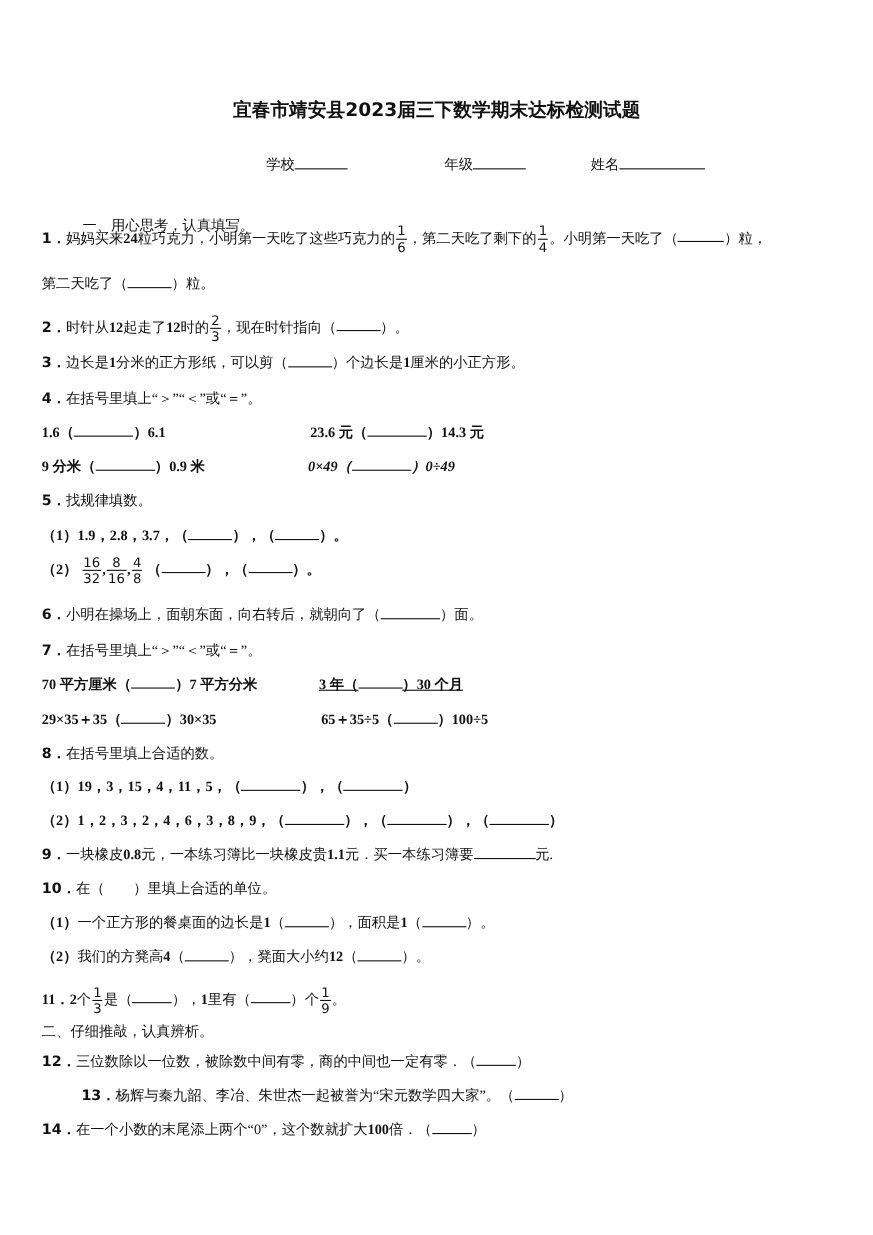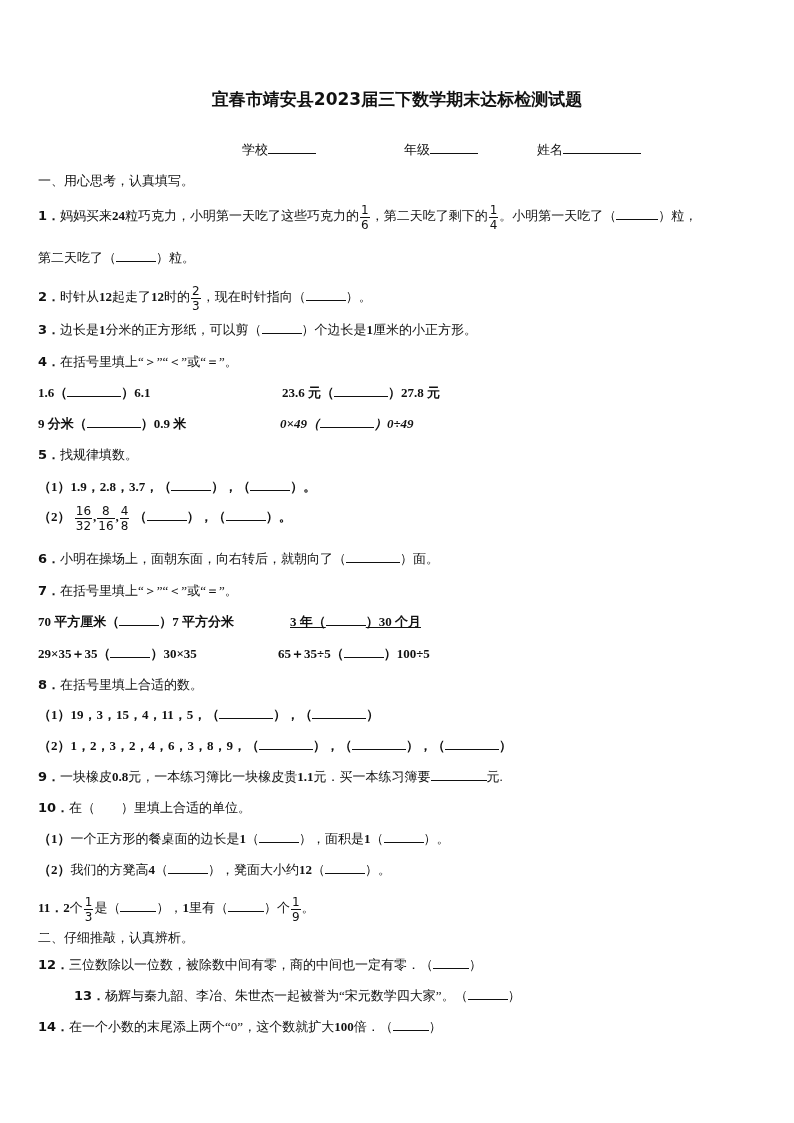--- a/index.html
+++ b/index.html
@@ -35,21 +35,21 @@
 <div class="abs info" style="left:214px;">
   <span>学校</span><span class="blank-line" style="width:48px"></span>
 </div>
 <div class="abs info" style="left:376px;">
   <span>年级</span><span class="blank-line" style="width:48px"></span>
 </div>
 <div class="abs info" style="left:509px;">
   <span>姓名</span><span class="blank-line" style="width:78px"></span>
 </div>
 
-<div class="abs q" style="top:172px;">一、用心思考，认真填写。</div>
+<div class="abs q" style="top:196px;margin-left:37px;">一、用心思考，认真填写。</div>
 
 <div class="abs q" style="top:203px;">
   <span class="b sans">1．</span><span>妈妈买来</span><span class="b">24</span><span>粒巧克力，小明第一天吃了这些巧克力的</span><span class="frac"><span class="n">1</span><span class="d">6</span></span><span>，第二天吃了剩下的</span><span class="frac"><span class="n">1</span><span class="d">4</span></span><span>。小明第一天吃了（</span><span class="ul" style="width:42px"></span><span>）粒，</span>
 </div>
 <div class="abs q" style="top:249px;">
   <span>第二天吃了（</span><span class="ul" style="width:40px"></span><span>）粒。</span>
 </div>
 
 <div class="abs q" style="top:284px;">
   <span class="b sans">2．</span><span>时针从</span><span class="b">12</span><span>起走了</span><span class="b">12</span><span>时的</span><span class="frac"><span class="n">2</span><span class="d">3</span></span><span>，现在时针指向（</span><span class="ul" style="width:40px"></span><span>）。</span>
@@ -59,21 +59,21 @@
   <span class="b sans">3．</span><span>边长是</span><span class="b">1</span><span>分米的正方形纸，可以剪（</span><span class="ul" style="width:40px"></span><span>）个边长是</span><span class="b">1</span><span>厘米的小正方形。</span>
 </div>
 
 <div class="abs q" style="top:353px;">
   <span class="b sans">4．</span><span>在括号里填上“＞”“＜”或“＝”。</span>
 </div>
 <div class="abs q b" style="top:384px;">
   <span>1.6（</span><span class="ul" style="width:54px"></span><span>）6.1</span>
 </div>
 <div class="abs q b" style="left:282px; top:384px;">
-  <span>23.6 元（</span><span class="ul" style="width:54px"></span><span>）27.8 元</span>
+  <span>23.6 元（</span><span class="ul" style="width:54px"></span><span>）14.3 元</span>
 </div>
 <div class="abs q b" style="top:415px;">
   <span>9 分米（</span><span class="ul" style="width:54px"></span><span>）0.9 米</span>
 </div>
 <div class="abs q b" style="left:280px; top:415px;font-style:italic;">
   <span>0×49（</span><span class="ul" style="width:54px"></span><span>）0÷49</span>
 </div>
 
 <div class="abs q" style="top:446px;">
   <span class="b sans">5．</span><span>找规律填数。</span>
@@ -96,21 +96,21 @@
 </div>
 <div class="abs q b" style="top:613px;">
   <span>70 平方厘米（</span><span class="ul" style="width:40px"></span><span>）7 平方分米</span>
 </div>
 <div class="abs q b" style="left:290px; top:613px;text-decoration:underline;">
   <span>3 年（</span><span class="ul" style="width:40px"></span><span>）30 个月</span>
 </div>
 <div class="abs q b" style="top:645px;">
   <span>29×35＋35（</span><span class="ul" style="width:40px"></span><span>）30×35</span>
 </div>
-<div class="abs q b" style="left:278px; top:645px;text-align:right;">
+<div class="abs q b" style="left:292px; top:645px;text-align:right;">
   <span>65＋35÷5（</span><span class="ul" style="width:40px"></span><span>）100÷5</span>
 </div>
 
 <div class="abs q" style="top:676px;">
   <span class="b sans">8．</span><span>在括号里填上合适的数。</span>
 </div>
 <div class="abs q b" style="top:706px;">
   <span>（1）</span><span>19，3，15，4，11，5，（</span><span class="ul" style="width:54px"></span><span>），（</span><span class="ul" style="width:54px"></span><span>）</span>
 </div>
 <div class="abs q b" style="top:737px;">

